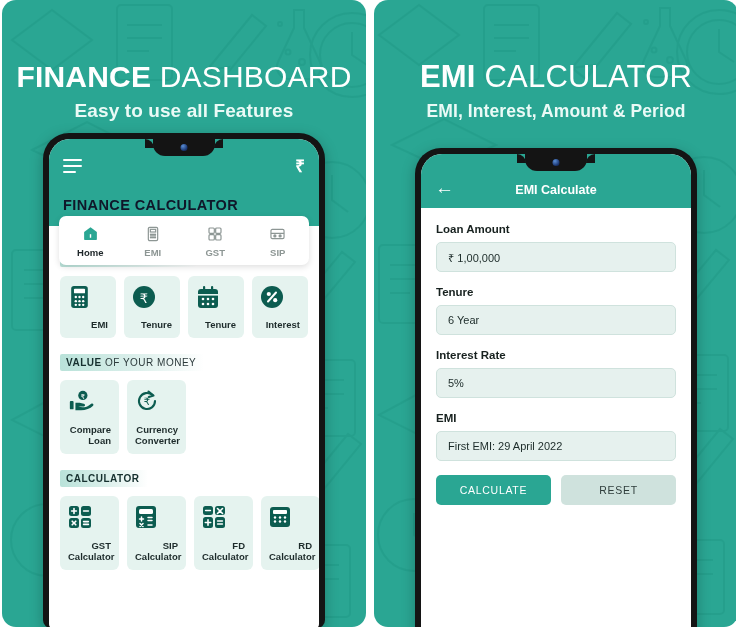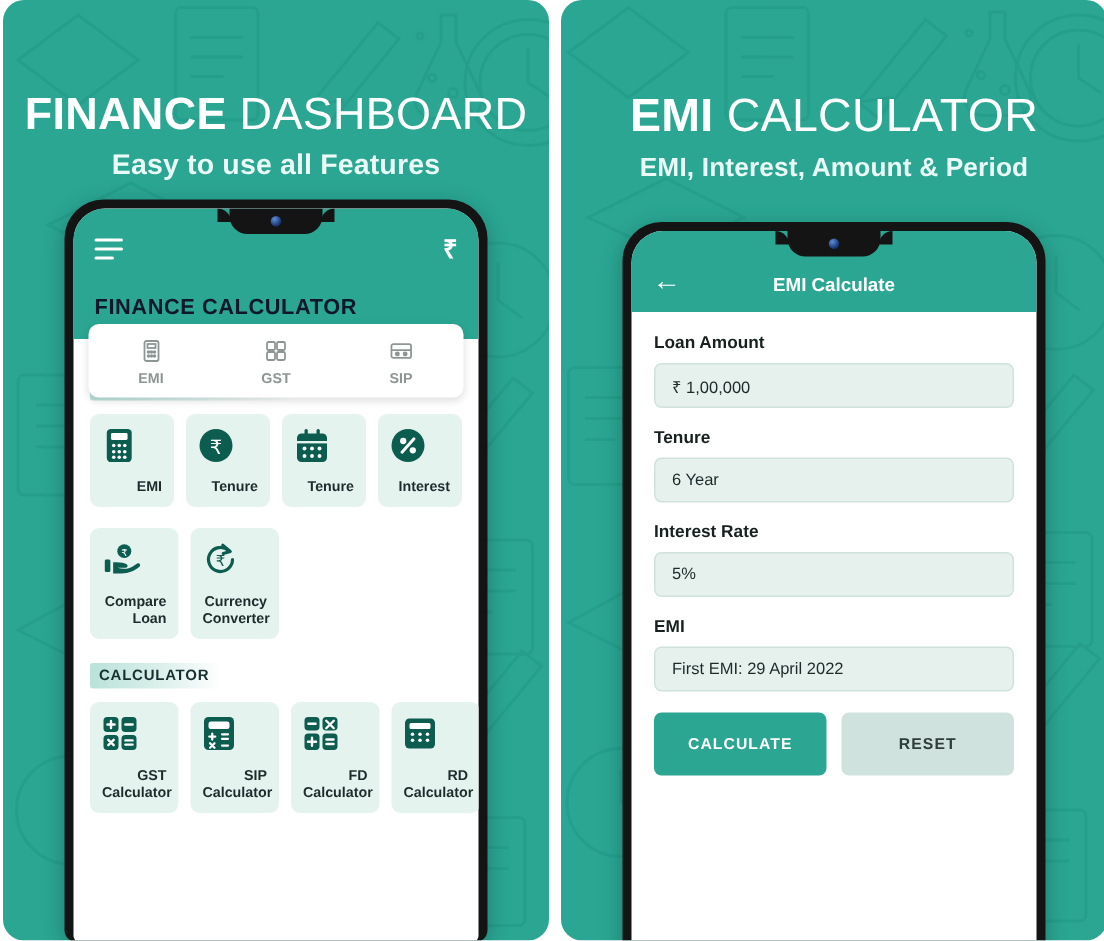--- a/index.html
+++ b/index.html
@@ -133,23 +133,23 @@
   }
   .form { padding: 15px 15px 0 15px; }
   .field-label { font-size: 11.5px; font-weight: 700; color: #17211f; margin-bottom: 7px; }
   .field-input {
     background: #e6f1ee; border: 1px solid #cfe2dd; border-radius: 5px;
     height: 30px; display: flex; align-items: center; padding: 0 11px;
     font-size: 11px; color: #1c2b29; margin-bottom: 14px; cursor: text;
   }
   .btn-row { display: flex; gap: 10px; margin-top: 4px; }
   .btn {
-    flex: 1; height: 42px; border-radius: 5px; border: none;
+    flex: 1; height: 30px; border-radius: 5px; border: none;
     display: flex; align-items: center; justify-content: center;
-    font-size: 10.5px; font-weight: 700; letter-spacing: .7px; cursor: pointer;
+    font-size: 10.5px; font-weight: 400; letter-spacing: .7px; cursor: pointer;
     font-family: "Liberation Sans", sans-serif;
   }
   .btn-primary { background: #2aa693; color: #fff; }
   .btn-secondary { background: #cfe2dd; color: #2f3d3b; }
 </style>
 </head>
 <body>
 
 <div class="stage">
 
@@ -207,20 +207,29 @@
                 <i></i>
                 <i></i>
               </div>
             <div class="rupee-btn">₹</div>
           </div>
           <div class="app-title">FINANCE CALCULATOR</div>
         </div>
 
         <div class="tabs-wrap">
           <div class="tabs">
+            <div class="tab active">
+              <div class="tab-ico">
+                <svg width="17" height="17" viewBox="0 0 24 24">
+                    <path d="M12 3 3 10v10a1 1 0 0 0 1 1h16a1 1 0 0 0 1-1V10z" fill="#2aa693"></path>
+                    <rect x="11" y="13" width="2" height="5" fill="#fff"></rect>
+                  </svg>
+              </div>
+              <div class="tab-label">Home</div>
+            </div>
             <div class="tab">
               <div class="tab-ico">
                 <svg width="16" height="16" viewBox="0 0 24 24" fill="none" stroke="#8d9694" stroke-width="1.8">
                     <rect x="5" y="2" width="14" height="20" rx="2"></rect>
                     <rect x="8" y="5" width="8" height="4"></rect>
                     <circle cx="9" cy="13" r=".9" fill="#8d9694"></circle>
                     <circle cx="12" cy="13" r=".9" fill="#8d9694"></circle>
                     <circle cx="15" cy="13" r=".9" fill="#8d9694"></circle>
                     <circle cx="9" cy="17" r=".9" fill="#8d9694"></circle>
                     <circle cx="12" cy="17" r=".9" fill="#8d9694"></circle>
@@ -314,20 +323,24 @@
                       <circle cx="8.8" cy="9" r="2.1" fill="#fff"></circle>
                       <circle cx="15.2" cy="15.2" r="2.1" fill="#fff"></circle>
                     </svg>
                 </div>
                 <div class="tile-label">Interest</div>
               </div>
             </div>
           </div>
 
           <div class="sect">
+            <div class="sect-head">
+              <b>VALUE</b>
+              <span>OF YOUR MONEY</span>
+            </div>
             <div class="tile-row">
               <div class="tile tile-2">
                 <div class="tile-ico">
                   <svg width="26" height="24" viewBox="0 0 28 24">
                       <circle cx="16" cy="6" r="5" fill="#0c5c50"></circle>
                       <text x="16" y="9.5" font-size="7" font-family="DejaVu Sans, sans-serif" fill="#fff" text-anchor="middle">₹</text>
                       <rect x="2" y="12" width="4" height="9" rx="1" fill="#0c5c50"></rect>
                       <path d="M8 14c3 0 6 0 9 1 2 .6 2 3-1 3h-5c4 1 8 1 11-1l3-2c2-1 3 1 2 2-3 3-8 5-13 5H8z" fill="#0c5c50"></path>
                     </svg>
                 </div>

